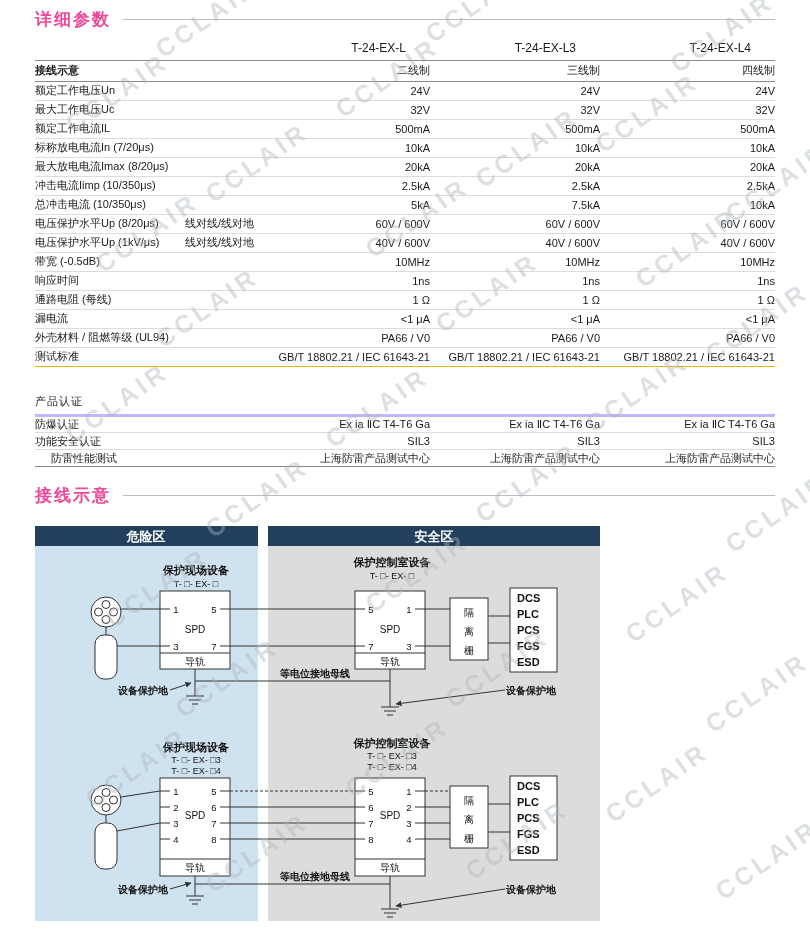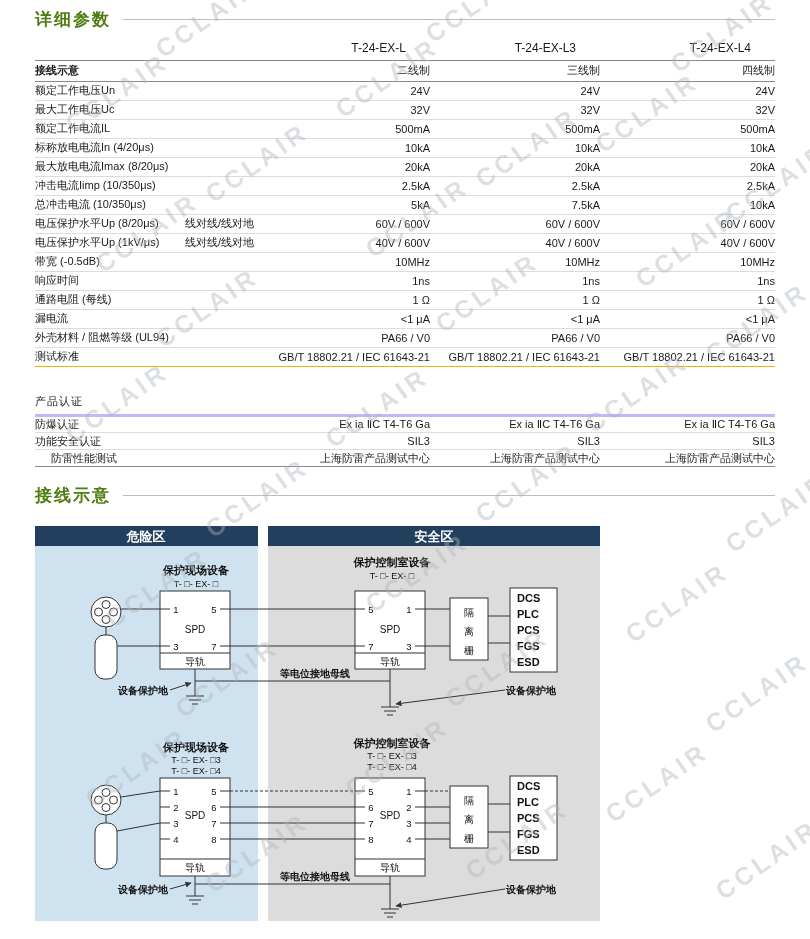--- a/index.html
+++ b/index.html
@@ -9,21 +9,21 @@
     font-family:"Liberation Sans","DejaVu Sans",sans-serif; color:#1a1a1a;
   }
   .content { position:absolute; inset:0; z-index:2; }
   
   .wm-layer { position:absolute; inset:0; z-index:8; pointer-events:none; overflow:hidden; }
   .wm { position:absolute; font-size:25px; font-weight:bold; letter-spacing:4px;
         color:rgba(173,180,188,0.42); transform:rotate(-35deg); transform-origin:left top; white-space:nowrap; }
 
   
   .sec-title { position:absolute; left:35px; width:740px; display:flex; align-items:center; gap:12px; }
-  .sec-title .t { font-size:17px; font-weight:bold; color:#4d7c0f; letter-spacing:2px; white-space:nowrap; }
+  .sec-title .t { font-size:17px; font-weight:bold; color:#ec4899; letter-spacing:2px; white-space:nowrap; }
   .sec-title .rule { flex:1; height:1px; background:#b9bcc0; }
   #sec1-title { top:8px; }
   #sec2-title { top:484px; }
 
   
   .ptable { position:absolute; left:35px; width:740px; border-collapse:collapse; table-layout:fixed; }
   #params-table { top:36px; }
   .ptable td, .ptable th { padding:0; vertical-align:middle; font-size:11px; }
   th.prod { text-align:right; padding-right:24px; font-size:12px; font-weight:normal; height:24px;margin-top:32px; }
   th.corner { height:24px; }
@@ -140,21 +140,21 @@
           <td class="val">32V</td>
           <td class="val">32V</td>
         </tr>
         <tr>
           <td class="lbl">额定工作电流IL</td>
           <td class="val">500mA</td>
           <td class="val">500mA</td>
           <td class="val">500mA</td>
         </tr>
         <tr>
-          <td class="lbl">标称放电电流In (4/20μs)</td>
+          <td class="lbl">标称放电电流In (7/20μs)</td>
           <td class="val">10kA</td>
           <td class="val">10kA</td>
           <td class="val">10kA</td>
         </tr>
         <tr>
           <td class="lbl">最大放电电流Imax (8/20μs)</td>
           <td class="val">20kA</td>
           <td class="val">20kA</td>
           <td class="val">20kA</td>
         </tr>

